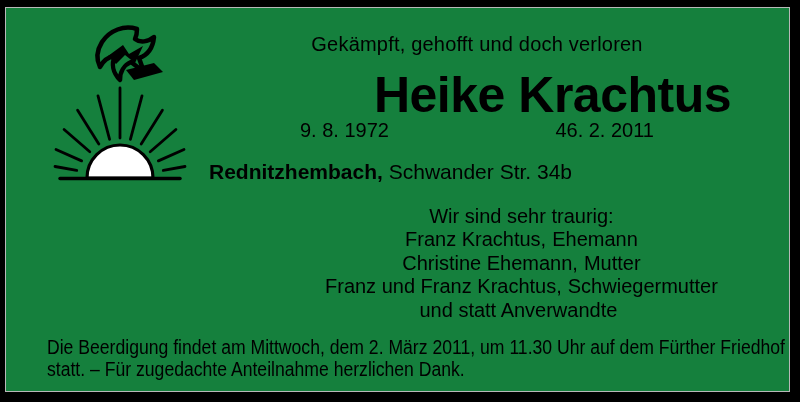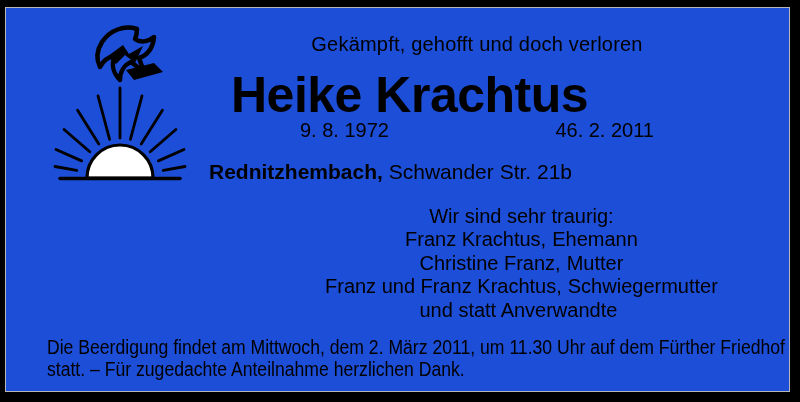--- a/index.html
+++ b/index.html
@@ -4,32 +4,32 @@
 <style>
   html,body{margin:0;padding:0;background:#e8e8e8;}
   .frame{
     width:800px;height:402px;box-sizing:border-box;
     border-style:solid;border-color:#000;
     border-width:7px 10px 10px 5px;
     background:#fff;
   }
   .sheet{
     position:relative;width:100%;height:100%;box-sizing:border-box;
-    border:1px solid #b8b8b8;background:#1d4ed8;color:#000;
+    border:1px solid #b8b8b8;background:#15803d;color:#000;
     font-family:"Liberation Sans","DejaVu Sans",sans-serif;
     overflow:hidden;
     padding-left:24px;
   }
   .abs{position:absolute;}
   .epigraph{
     left:271px;top:26px;width:400px;text-align:center;
     font-size:20px;line-height:20px;letter-spacing:.2px;white-space:nowrap;
   }
   .deceased-name{
-    left:225px;top:62px;width:500px;text-align:left;
+    left:225px;top:62px;width:500px;text-align:right;
     font-size:50px;line-height:50px;font-weight:bold;letter-spacing:-.5px;white-space:nowrap;
   }
   .dates-row{
     left:294px;top:112px;width:354px;
     display:flex;justify-content:space-between;
     font-size:20px;line-height:20px;white-space:nowrap;gap:48px;
   }
   .residence{
     left:203px;top:153px;font-size:21px;line-height:21px;white-space:nowrap;
   }
@@ -84,32 +84,32 @@
     <div class="abs epigraph">Gekämpft, gehofft und doch verloren</div>
 
     <div class="abs deceased-name">Heike Krachtus</div>
 
     <div class="abs dates-row">
       <span>9. 8. 1972</span>
       <span>46. 2. 2011</span>
     </div>
 
     <div class="abs residence">
-      <span class="town">Rednitzhembach,</span><span>Schwander Str. 21b</span>
+      <span class="town">Rednitzhembach,</span><span>Schwander Str. 34b</span>
     </div>
 
     <div class="abs mourners">
       <div class="line">
         <span class="who"></span><span class="role">Wir sind sehr traurig:</span>
       </div>
       <div class="line">
         <span class="who">Franz Krachtus,</span><span class="role">Ehemann</span>
       </div>
       <div class="line">
-        <span class="who">Christine Franz,</span><span class="role">Mutter</span>
+        <span class="who">Christine Ehemann,</span><span class="role">Mutter</span>
       </div>
       <div class="line">
         <span class="who">Franz und Franz Krachtus,</span><span class="role">Schwiegermutter</span>
       </div>
       <div class="line">
         <span class="who">und statt Anverwandte</span><span class="role"></span>
       </div>
     </div>
 
     <div class="abs funeral">

